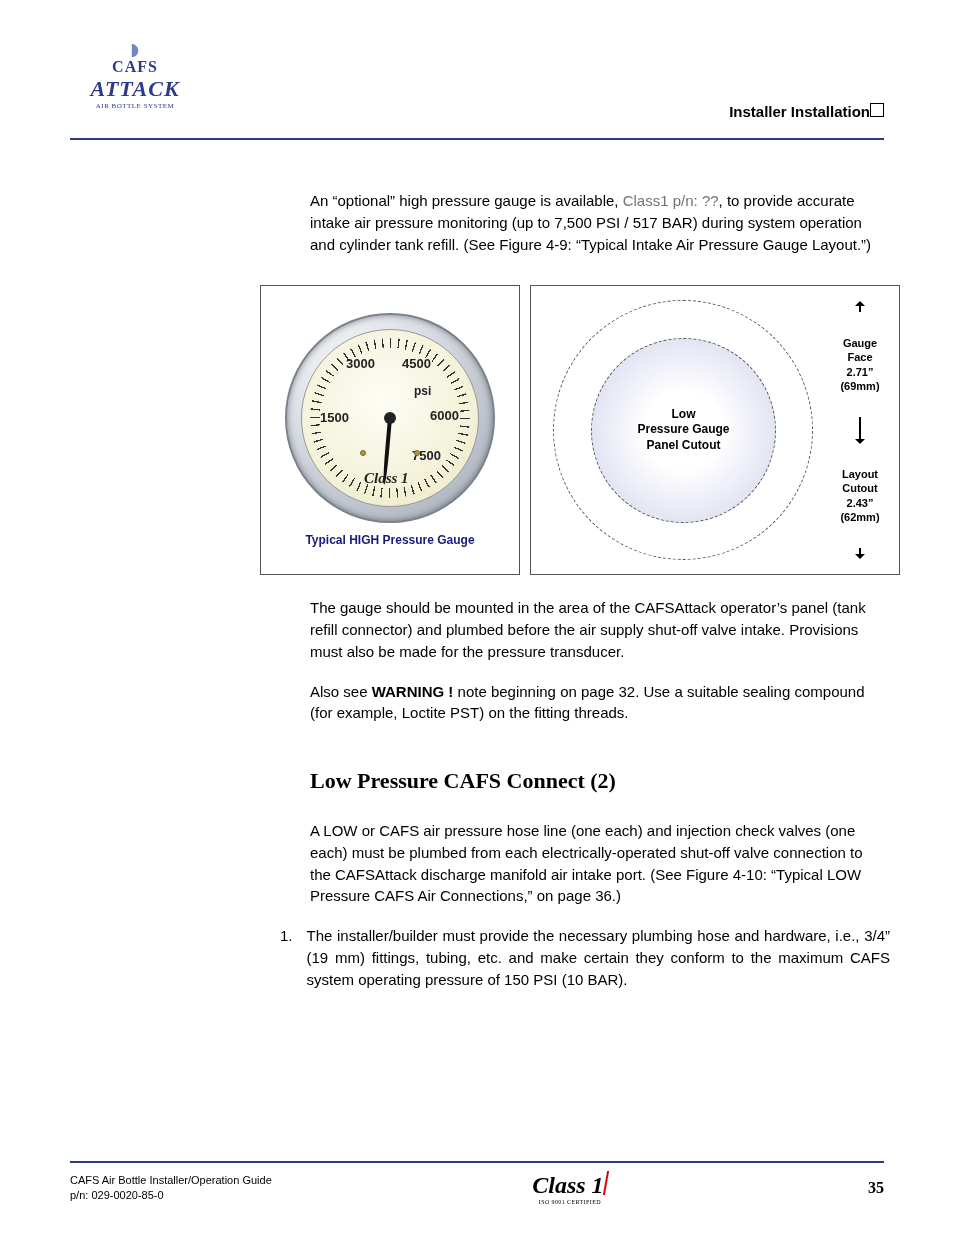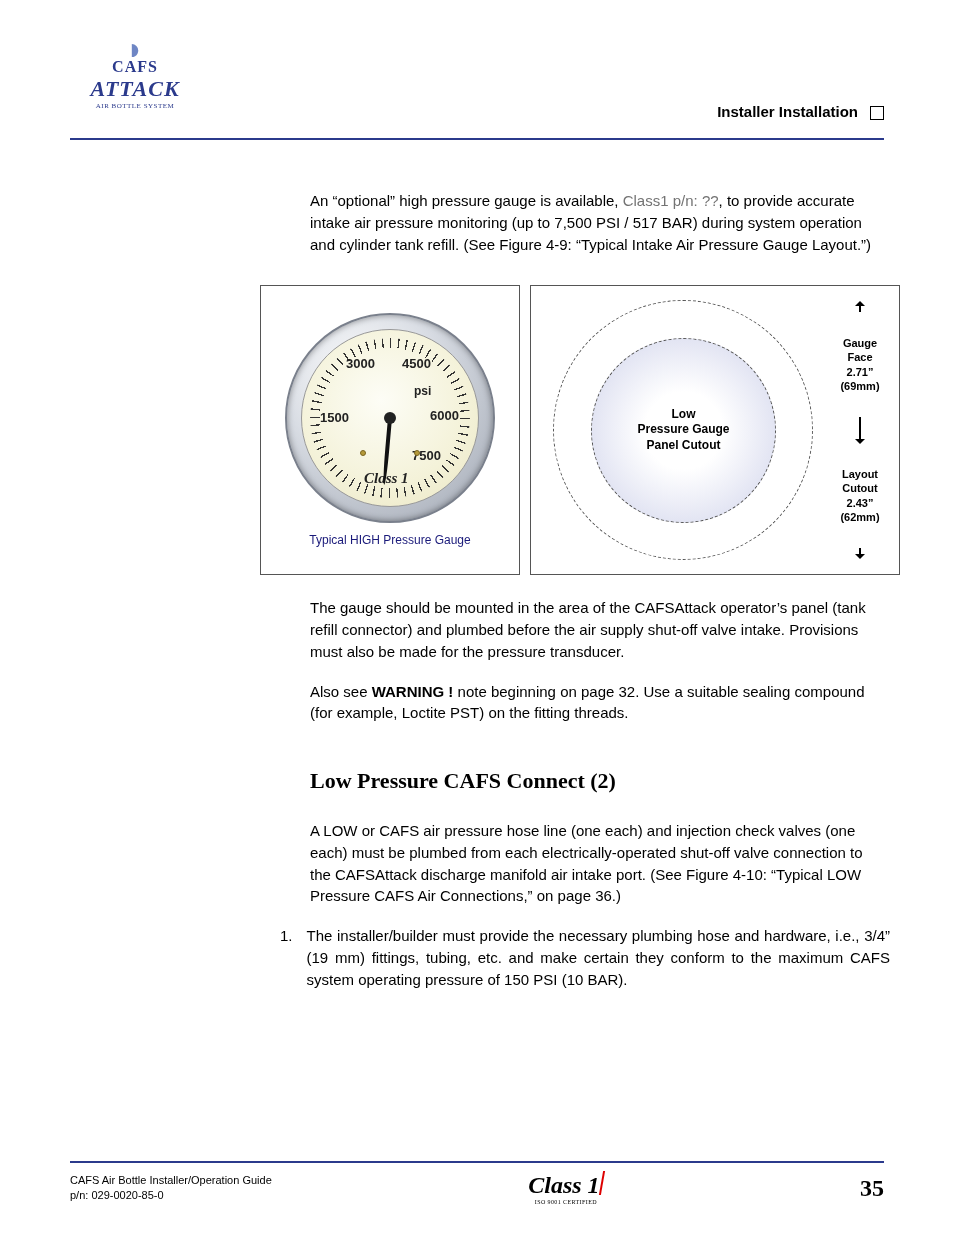--- a/index.html
+++ b/index.html
@@ -31,22 +31,21 @@
     justify-content: center;
     font-family: Georgia, serif;
     color: #2b3a8c;
   }
   .logo-cafs { font-size: 16px; font-weight: bold; letter-spacing: 1px; }
   .logo-attack { font-size: 22px; font-style: italic; font-weight: bold; letter-spacing: 1px; }
   .logo-sub { font-size: 7px; letter-spacing: 0.5px; }
   .logo-shark { font-size: 30px; color:#6e86c4; line-height: 0.6; }
   .header-right {
     display: flex;
-    align-items: flex-end;
-    gap: 12px;
+    align-items: flex-start;
     font-family: Arial, sans-serif;
     font-weight: bold;
     font-size: 15px;
   }
   .checkbox-icon {
     width: 14px; height: 14px; border: 1.5px solid #000;
     position: relative; display:inline-block;
   }
   .checkbox-icon::after{
     content:""; position:absolute; left:-2px; top:-2px;
@@ -124,21 +123,21 @@
   }
   .gauge-needle{
     position:absolute; left:50%; top:50%; width:70px; height:4px;
     background:#111; transform-origin: 3px 2px;
     transform: translate(-3px,-2px) rotate(95deg);
     border-radius: 2px 50% 50% 2px;
   }
   .gauge-hub{ position:absolute; left:50%; top:50%; width:12px;height:12px;
     background:#222;border-radius:50%; transform:translate(-50%,-50%);}
   .panel-cap{
-    font-size:12px; font-weight:normal; margin-top:10px; color:#1a1a7a;
+    font-size:12px; font-weight:bold; margin-top:10px; color:#1a1a7a;
   }
   .cutout-holder{ flex:1; position:relative; display:flex; align-items:center; justify-content:center; width:100%; height:100%;}
   .dash-outer{
     width:260px;height:260px;border-radius:50%;
     border:1.2px dashed #555; position:absolute;
     left: 18px;
   }
   .dash-inner{
     width:185px;height:185px;border-radius:50%;
     border:1.2px dashed #555; position:absolute;
@@ -178,21 +177,21 @@
     border-top:2px solid #2b3a8c; padding-top:8px;
     display:flex; align-items:center; justify-content:space-between;
     font-size:11px;
   }
   .footer-left{ line-height:1.35;}
   .footer-center{
     font-family: Georgia, serif; font-style:italic; font-weight:bold;
     font-size:24px; display:flex; flex-direction:column; align-items:center; gap:0;
   }
   .footer-center .iso{ font-size:6px; font-style:normal; font-weight:normal; letter-spacing:0.4px;}
-  .footer-right{ font-family:"Times New Roman",serif; font-weight:bold; font-size:24px;}
+  .footer-right{ font-family:"Times New Roman",serif; font-weight:bold; font-size:16px;}
   .class1-word .c1{ color:#000;}
   .class1-word .bar{ display:inline-block; width:2px; height:1em; background:#d00; transform:skewX(-10deg); margin:0 1px; vertical-align:-2px;}
 </style>
 </head>
 <body>
 
 <div class="page">
   <div class="header-row">
     <div class="logo-box">
       <div class="logo-shark">◗</div>

